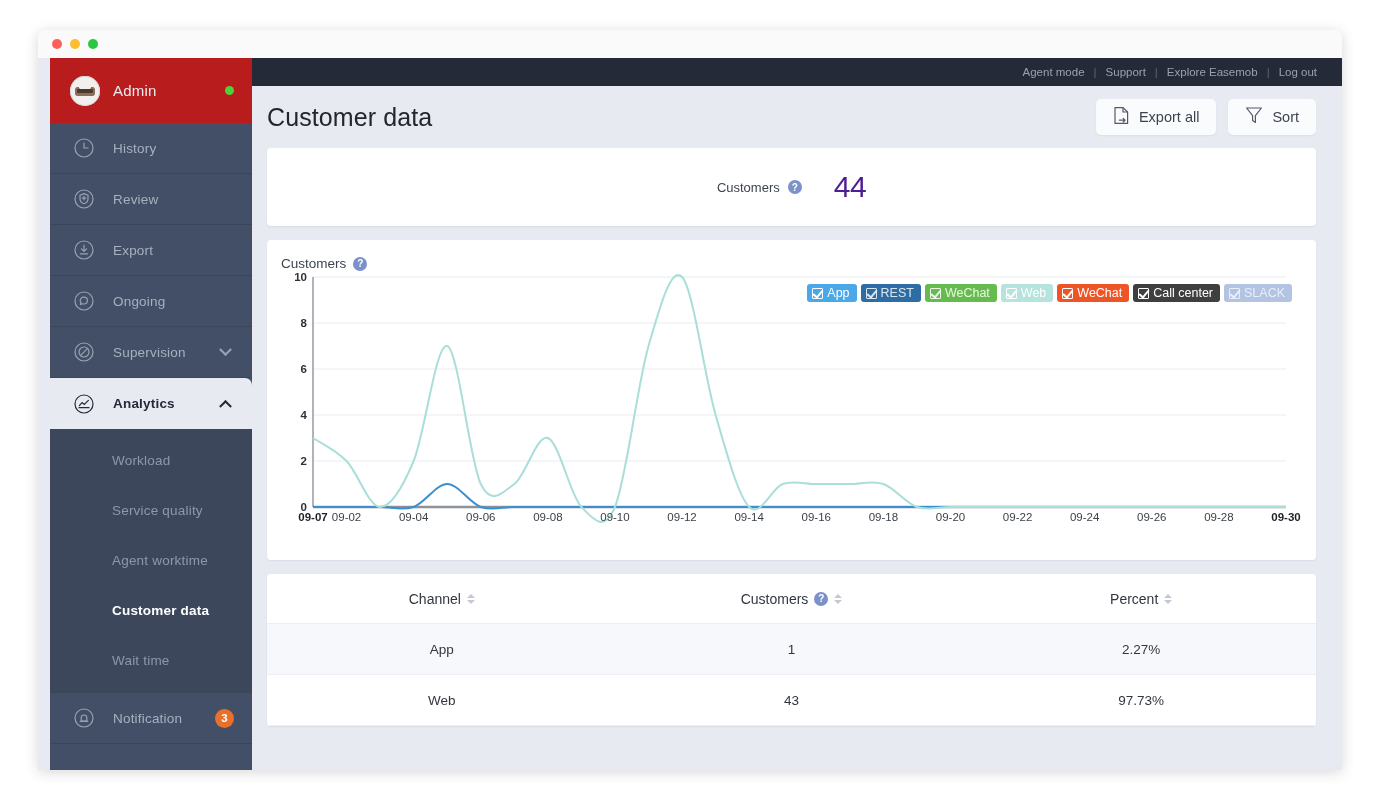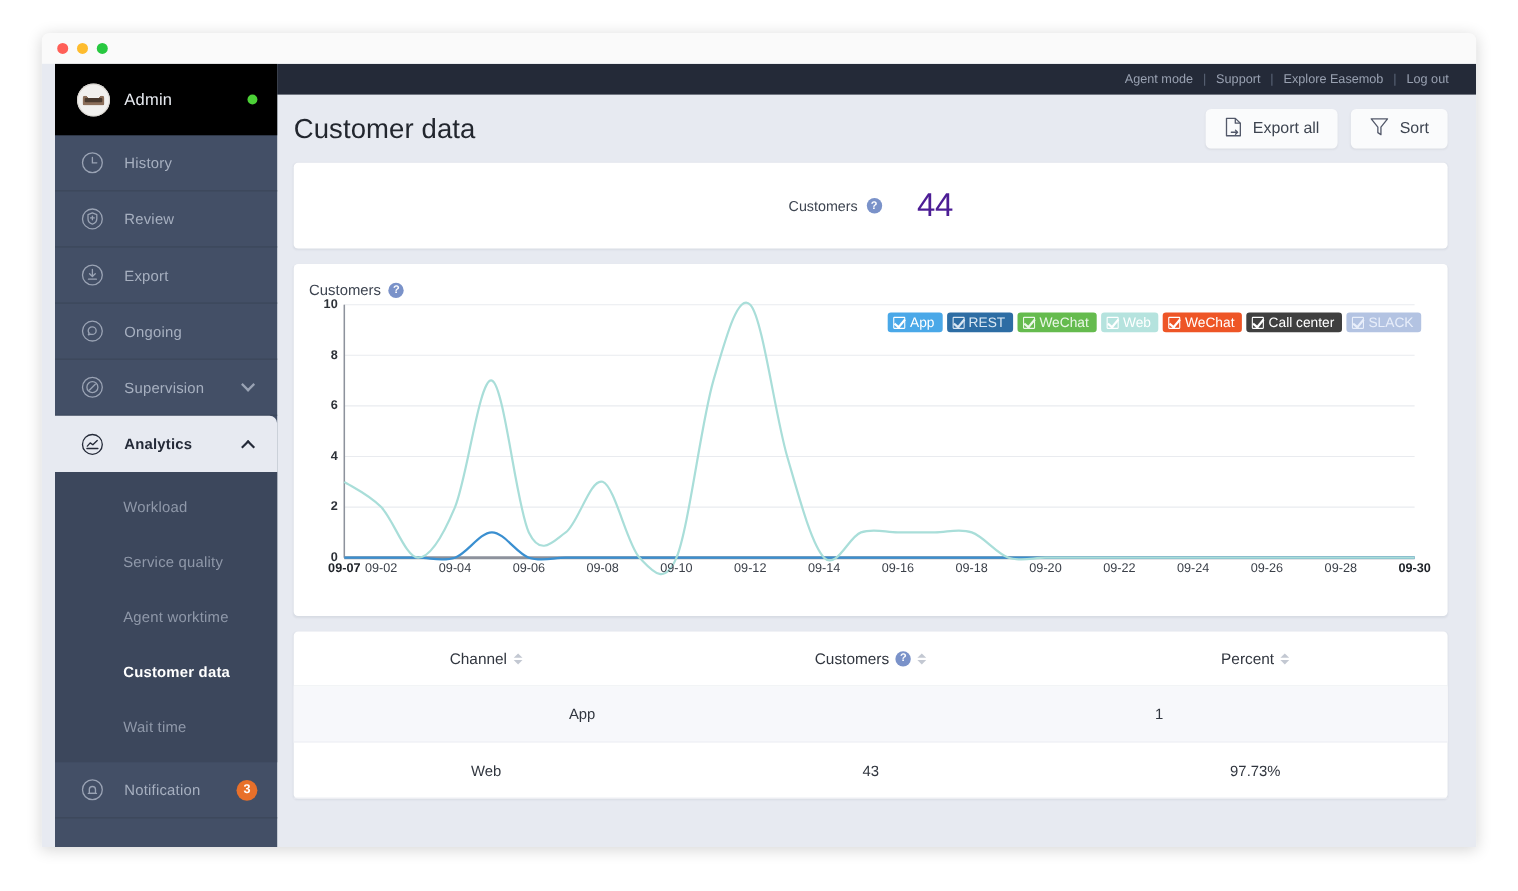--- a/index.html
+++ b/index.html
@@ -44,21 +44,21 @@
   
   .sidebar {
     position: absolute;
     left: 12px; top: 0;
     width: 202px; height: 712px;
     background: #434f66;
     z-index: 4;
   }
   .side-top {
     height: 65px;
-    background: #000000;
+    background: #b91c1c;
     display: flex; align-items: center;
     padding: 0 18px 0 20px;
   }
   .avatar {
     width: 30px; height: 30px; border-radius: 50%;
     background: #f1f0ee;
     position: relative; overflow: hidden;
     flex: 0 0 auto;
     box-shadow: inset 0 0 0 1px #d8d4cf;
   }
@@ -516,20 +516,21 @@
             <span class="sorter">
                 <i class="u"></i>
                 <i class="d"></i>
               </span>
           </div>
         </div>
 
         <div class="trow tbody-row zebra">
           <div class="tcell">App</div>
           <div class="tcell">1</div>
+          <div class="tcell">2.27%</div>
         </div>
 
         <div class="trow tbody-row">
           <div class="tcell">Web</div>
           <div class="tcell">43</div>
           <div class="tcell">97.73%</div>
         </div>
       </div>
 
     </div>

